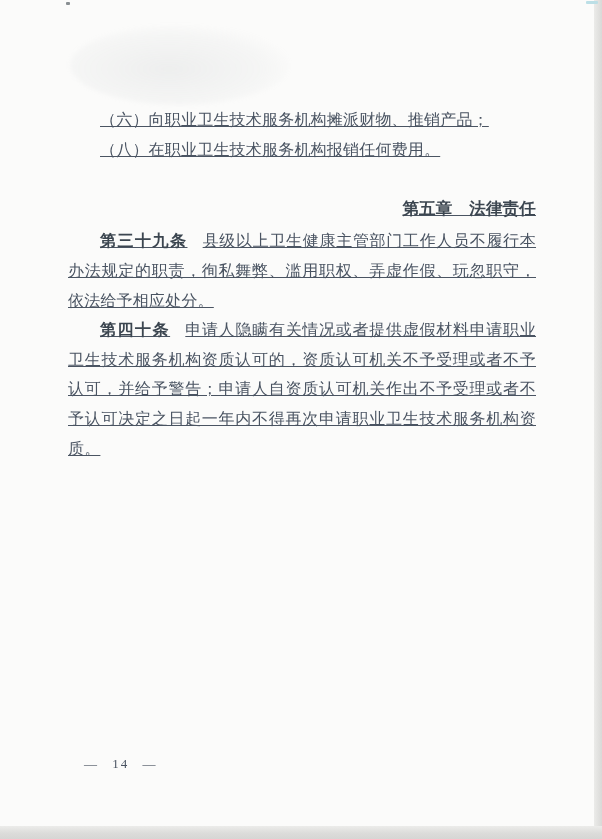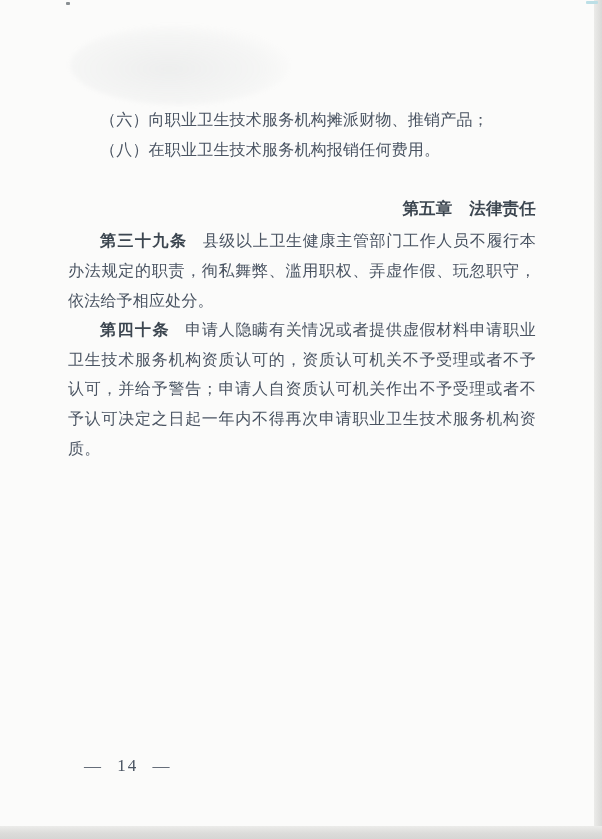--- a/index.html
+++ b/index.html
@@ -72,20 +72,21 @@
   }
   .body-text {
     position: absolute;
     left: 68px;
     top: 105px;
     width: 468px;
     font-size: 16px;
     line-height: 29.6px;
     color: #4a5462;
     text-align: justify;
+    text-decoration: underline;
   }
   .body-text p {
     margin: 0;
     padding: 0;
     text-indent: 2em;
     letter-spacing: 0.2px;
   }
   .lead {
     font-family: "Liberation Sans", sans-serif;
     font-weight: bold;
@@ -100,21 +101,21 @@
     font-family: "Liberation Sans", sans-serif;
     font-weight: bold;
     font-size: 16.5px;
     color: #3c4650;
     letter-spacing: 1.5px;
   }
   .page-number {
     position: absolute;
     left: 84px;
     top: 756px;
-    font-size: 17px;
+    font-size: 13px;
     color: #4a5462;
     letter-spacing: 2px;
     word-spacing: 8px;
   }
 </style>
 </head>
 <body>
 
 <div class="scan-wrap">
   <div class="page">

